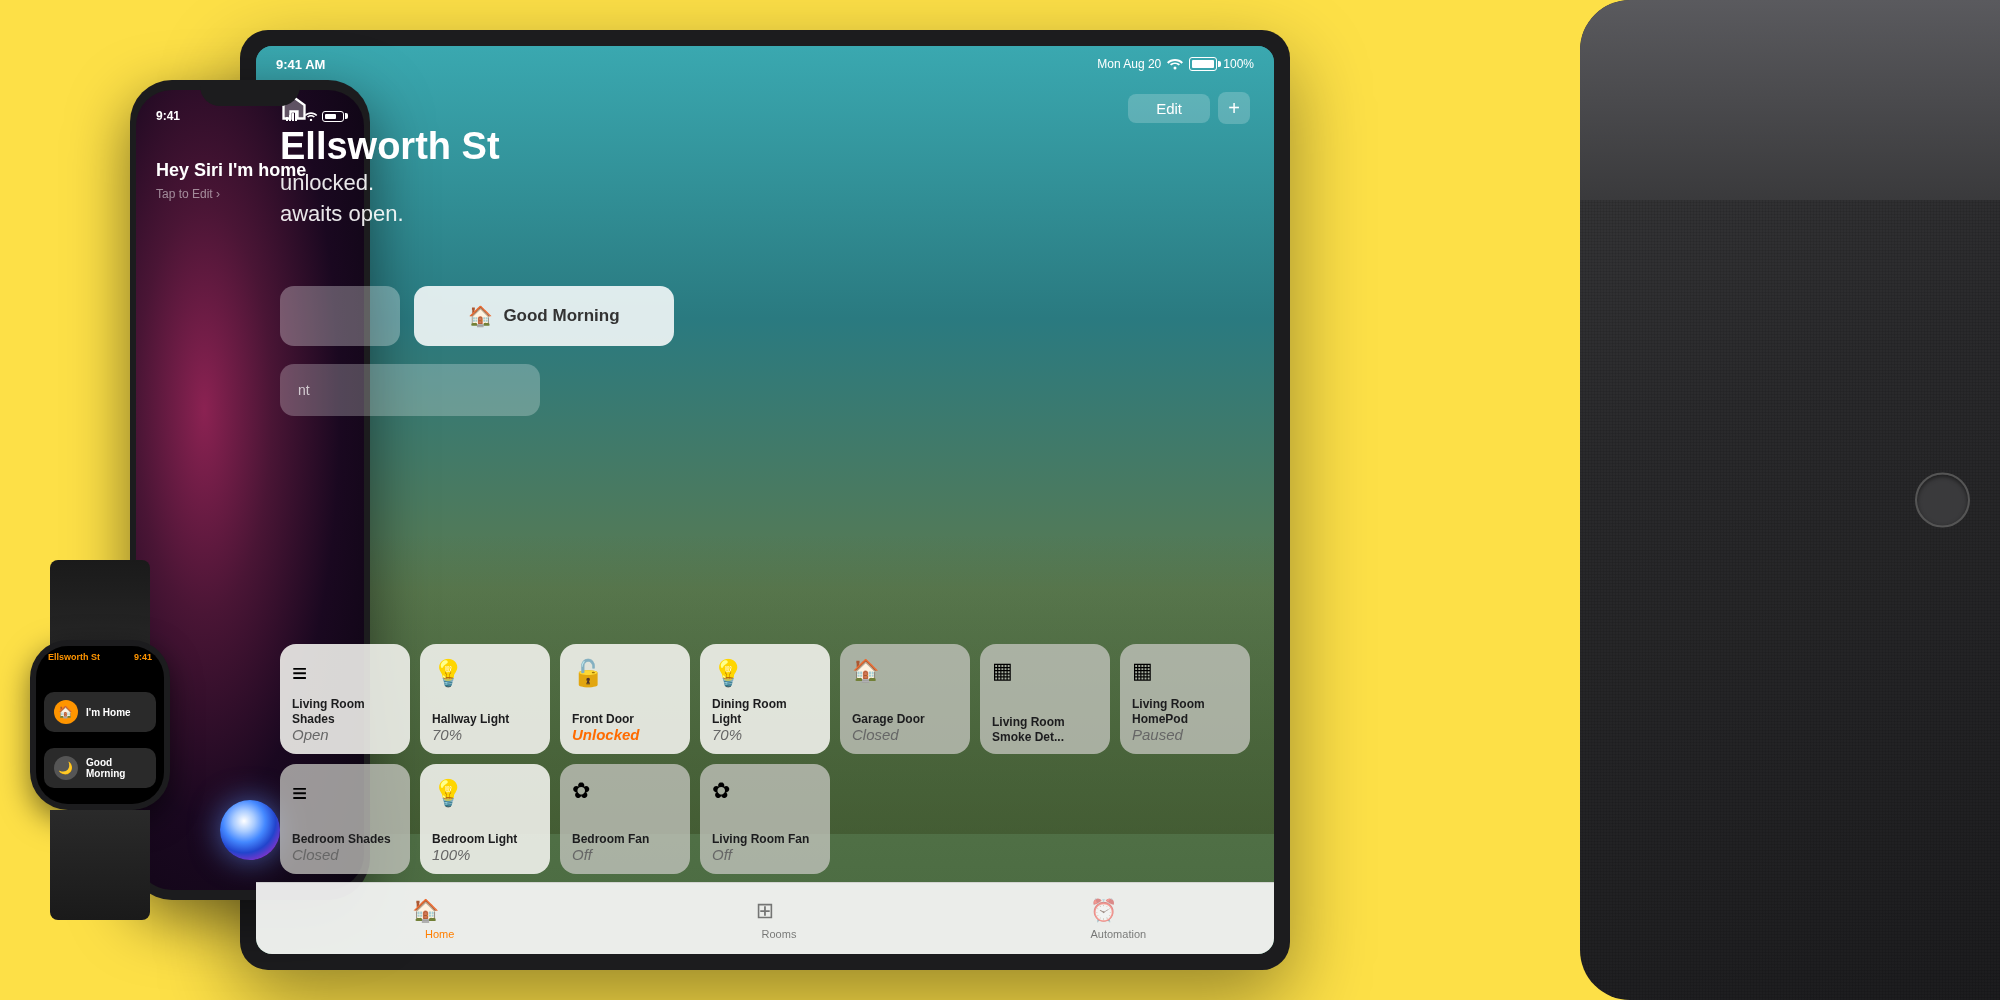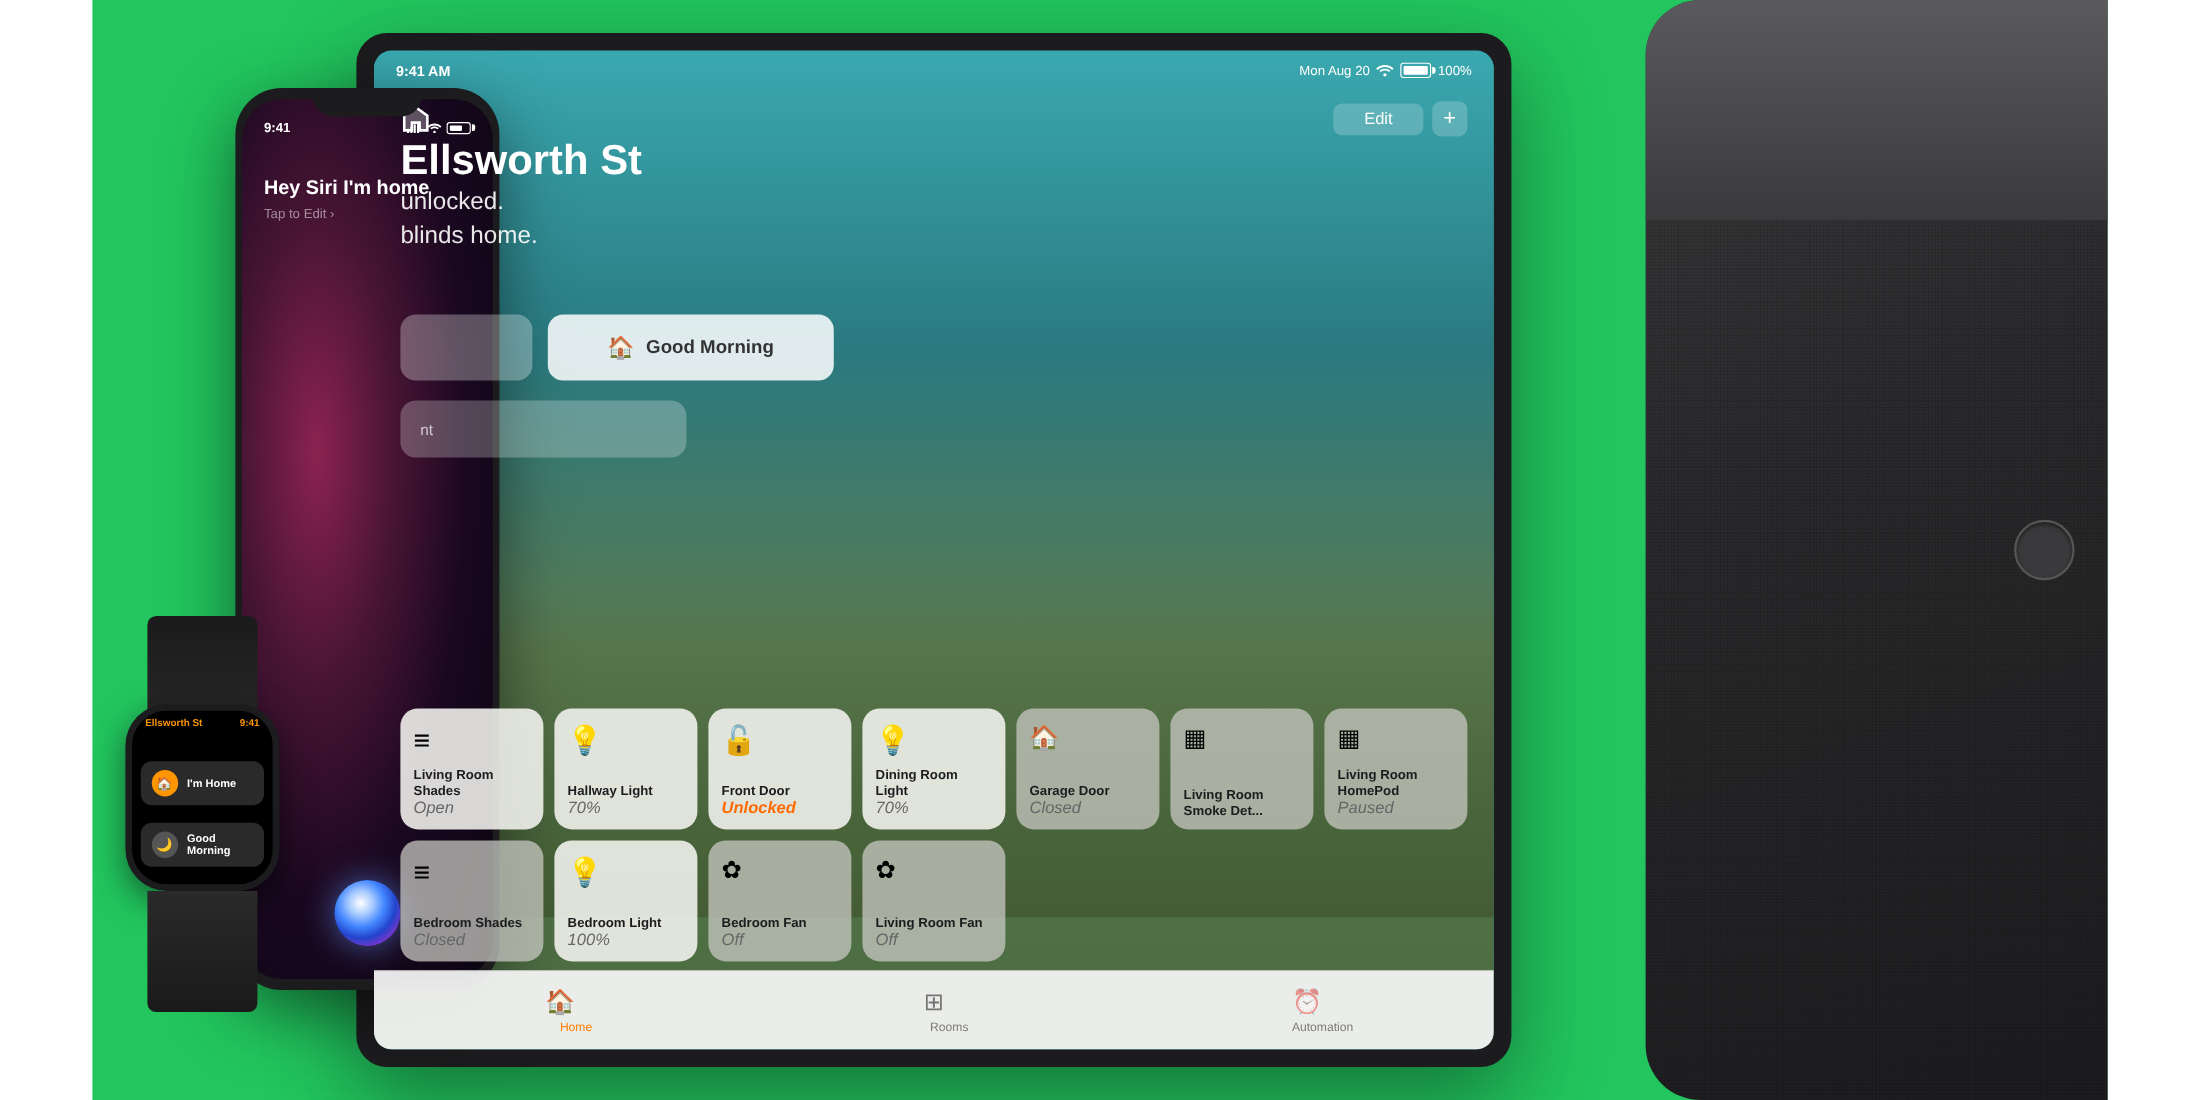--- a/index.html
+++ b/index.html
@@ -8,24 +8,24 @@
       height: 1000px;
       background: #ffffff;
       font-family: -apple-system, BlinkMacSystemFont, 'SF Pro Display', 'Helvetica Neue', Arial, sans-serif;
       overflow: hidden;
       display: flex;
       align-items: center;
       justify-content: center;
     }
 
     .scene {
-      width: 1832px;
+      width: 2000px;
       height: 1000px;
       position: relative;
-      background: #22c55e;
+      background: #fde047;
       display: flex;
       align-items: center;
       justify-content: center;
     }
 
     
     .homepod {
       position: absolute;
       right: 0;
       top: 0;
@@ -610,21 +610,21 @@
         </svg>
         <div class="ipad-header-right">
           <button class="edit-btn">Edit</button>
           <button class="plus-btn">+</button>
         </div>
       </div>
 
       <div class="ipad-title-area">
         <div class="ipad-home-name">Ellsworth St</div>
         <div class="ipad-subtitle">unlocked.</div>
-        <div class="ipad-subtitle">blinds home.</div>
+        <div class="ipad-subtitle">awaits open.</div>
       </div>
 
       <div class="ipad-scenes">
         <div class="scene-btn scene-btn-left"></div>
         <div class="scene-btn scene-btn-right">
           <span class="scene-icon">🏠</span>
           <span>Good Morning</span>
         </div>
       </div>
 

